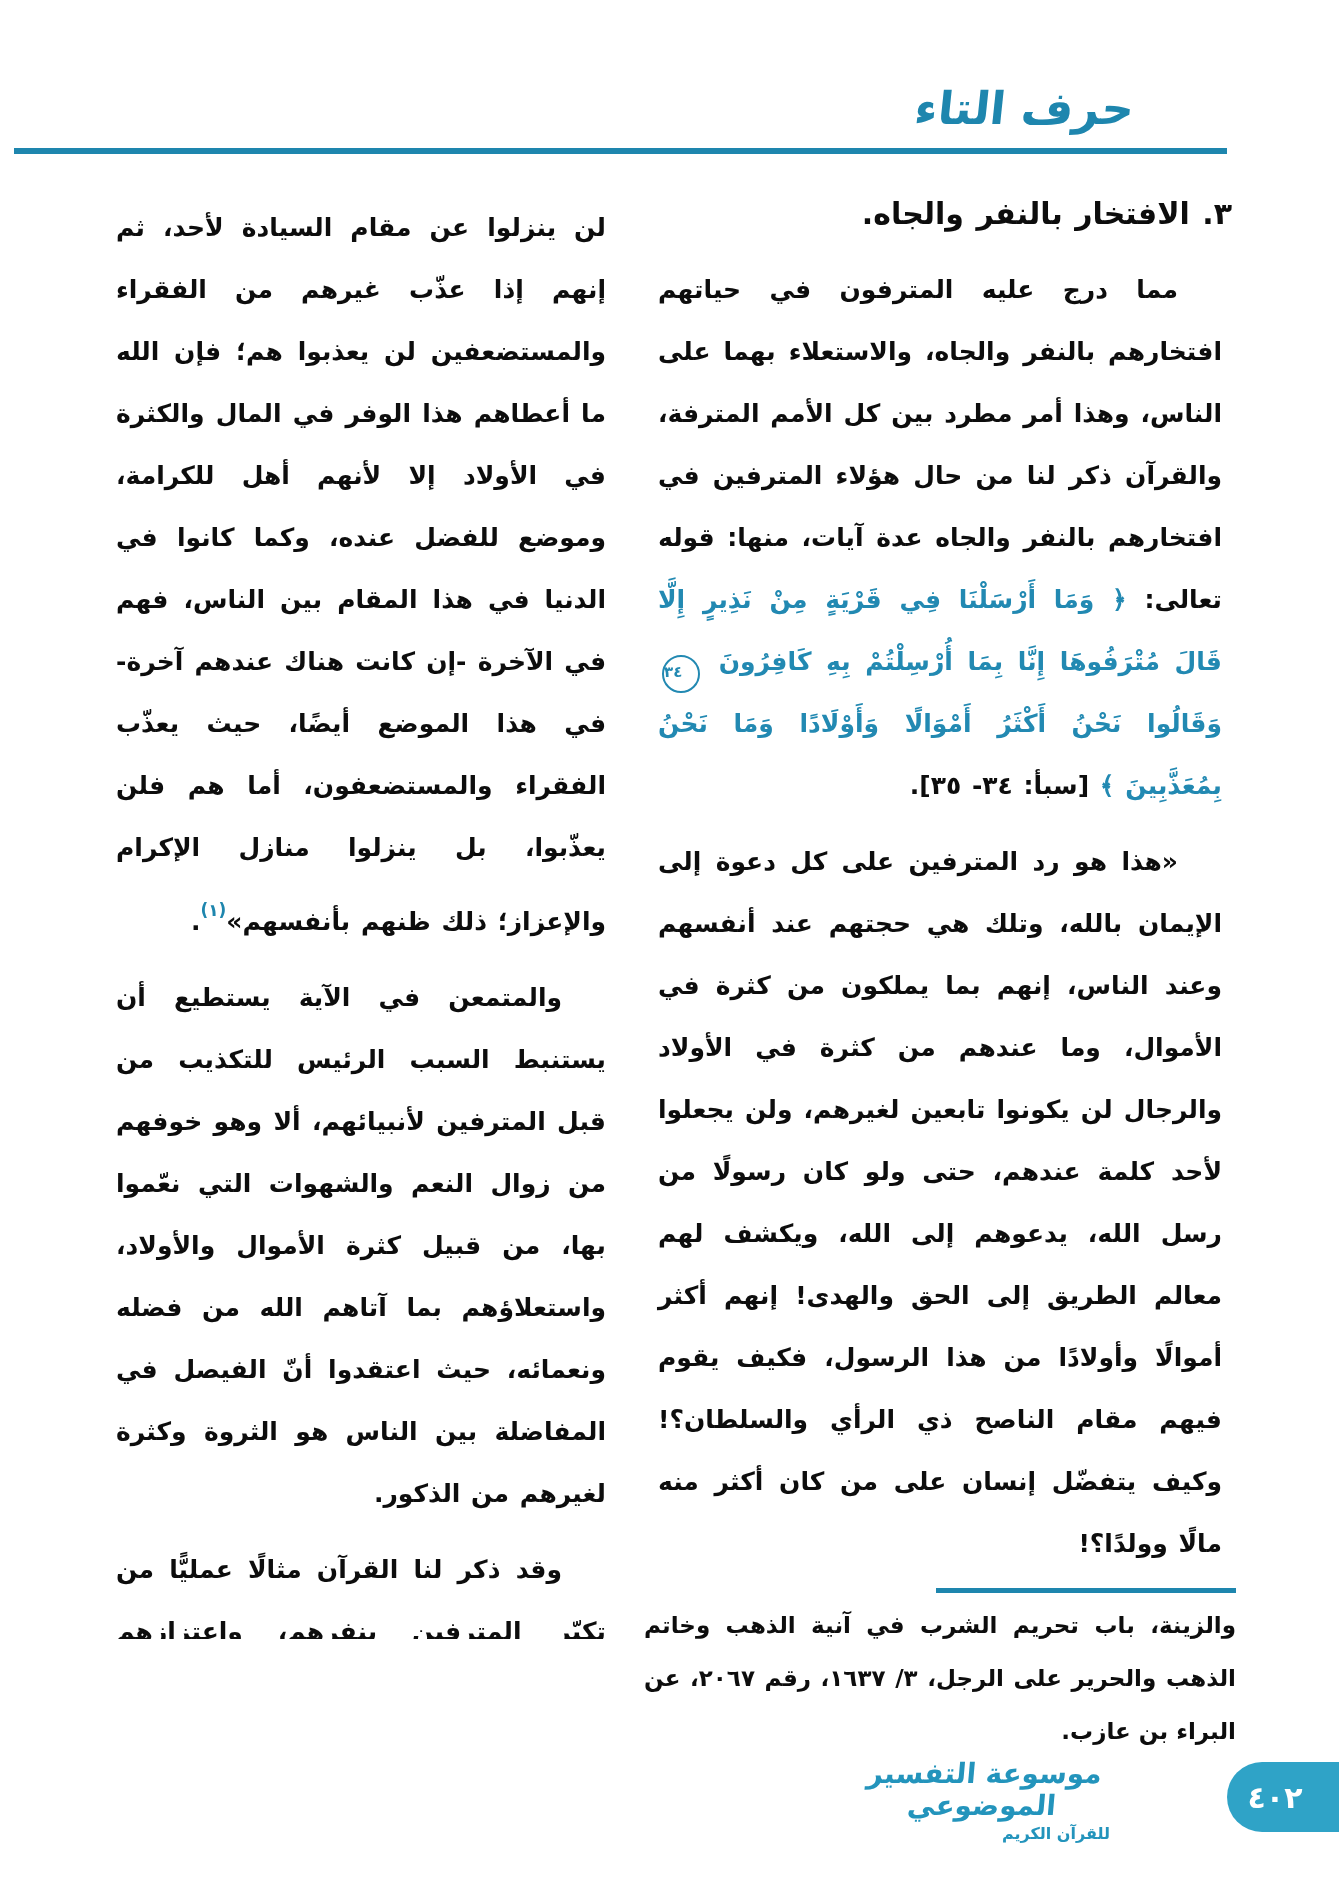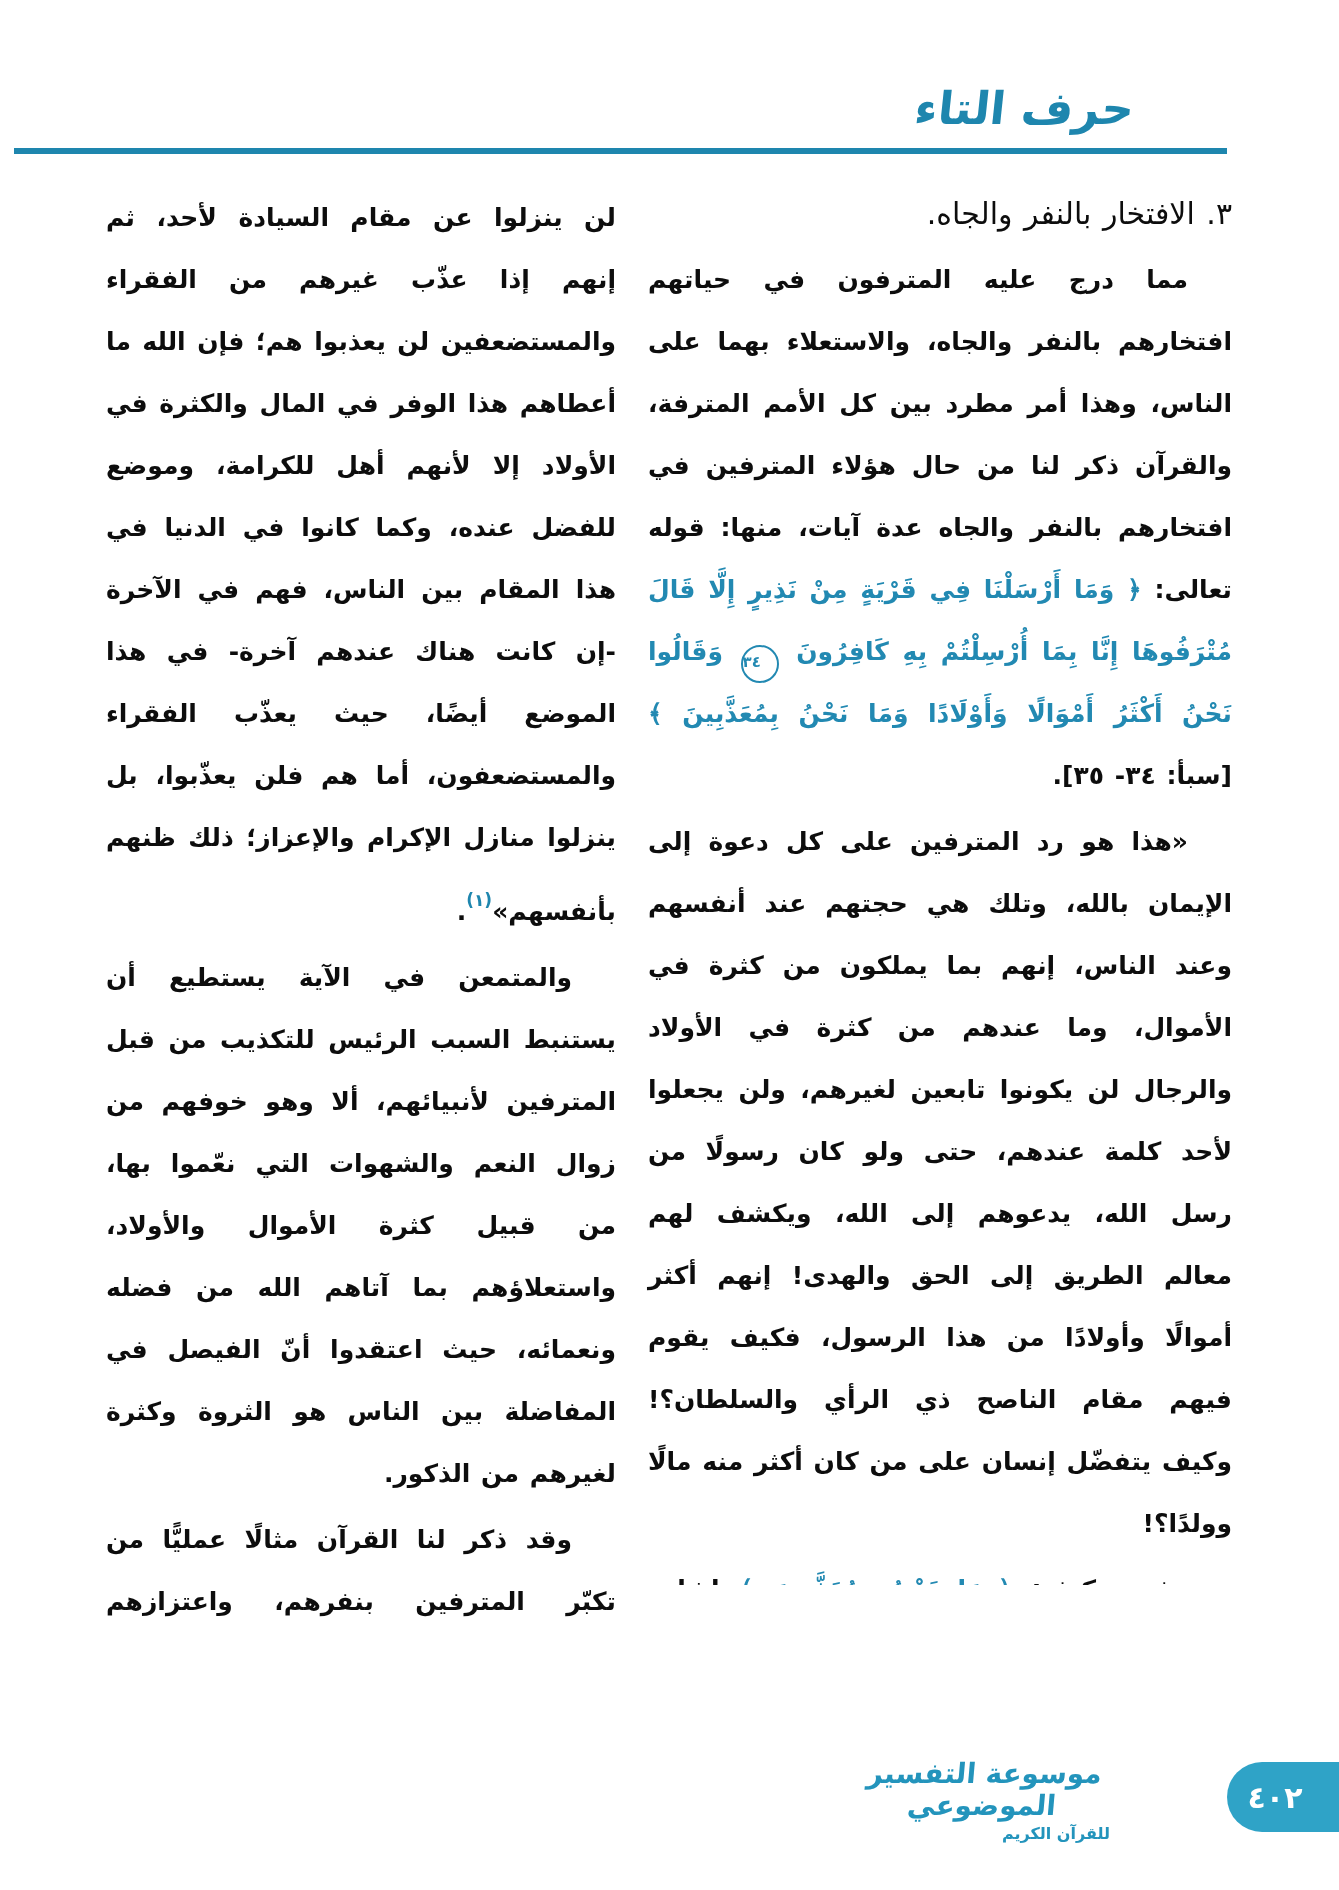--- a/index.html
+++ b/index.html
@@ -34,24 +34,24 @@
   }
   .col{
     position:absolute;top:183px;
     text-align:justify;
     font-size:25px;line-height:62px;font-weight:bold;
     word-spacing:2px;
     overflow:hidden;
   }
   .col-right{left:644px;width:592px;height:1402px;}
   .col-left{left:102px;width:518px;height:1456px;}
-  .col p{margin:4px;text-indent:44px;}
+  .col p{margin:14px;text-indent:44px;}
   .col p.no-indent{text-indent:0;}
   .section-heading{
-    font-size:30px;font-weight:normal;
+    font-size:30px;font-weight:bold;
     margin:0;line-height:62px;text-indent:4px;
   }
   .verse{color:var(--verse);}
   .ayah{
     display:inline-block;width:34px;height:34px;line-height:31px;
     border:2px solid var(--verse);border-radius:50%;
     box-shadow:0 0 0 1px #ffffff inset;
     color:var(--verse);font-size:15px;font-weight:bold;
     text-align:left;text-indent:0;
     vertical-align:-7px;margin:0 4px;
@@ -96,20 +96,24 @@
   <div class="chapter-title">حرف التاء</div>
   <div class="header-rule"></div>
 
   <div class="col col-right">
     <h2 class="section-heading">٣. الافتخار بالنفر والجاه.</h2>
     <p><span>مما درج عليه المترفون في حياتهم افتخارهم بالنفر والجاه، والاستعلاء بهما على الناس، وهذا أمر مطرد بين كل الأمم المترفة، والقرآن ذكر لنا من حال هؤلاء المترفين في افتخارهم بالنفر والجاه عدة آيات، منها: قوله تعالى: </span><span class="verse">﴿ وَمَا أَرْسَلْنَا فِي قَرْيَةٍ مِنْ نَذِيرٍ إِلَّا قَالَ مُتْرَفُوهَا إِنَّا بِمَا أُرْسِلْتُمْ بِهِ كَافِرُونَ </span><span class="ayah">٣٤</span><span class="verse"> وَقَالُوا نَحْنُ أَكْثَرُ أَمْوَالًا وَأَوْلَادًا وَمَا نَحْنُ بِمُعَذَّبِينَ ﴾ </span><span>[سبأ: ٣٤- ٣٥].</span></p>
     <p>«هذا هو رد المترفين على كل دعوة إلى الإيمان بالله، وتلك هي حجتهم عند أنفسهم وعند الناس، إنهم بما يملكون من كثرة في الأموال، وما عندهم من كثرة في الأولاد والرجال لن يكونوا تابعين لغيرهم، ولن يجعلوا لأحد كلمة عندهم، حتى ولو كان رسولًا من رسل الله، يدعوهم إلى الله، ويكشف لهم معالم الطريق إلى الحق والهدى! إنهم أكثر أموالًا وأولادًا من هذا الرسول، فكيف يقوم فيهم مقام الناصح ذي الرأي والسلطان؟! وكيف يتفضّل إنسان على من كان أكثر منه مالًا وولدًا؟!</p>
     <p><span>وفي وكيف: </span><span class="verse">﴿وَمَا نَحْنُ بِمُعَذَّبِينَ ﴾</span><span> إشارة إلى أنهم بما لهم من كثرة في المال والأولاد،</span></p>
   </div>
 
+  <div class="footnote fn-right">
+    <div class="fn-sep"></div>
+    <p>والزينة، باب تحريم الشرب في آنية الذهب وخاتم الذهب والحرير على الرجل، ٣/ ١٦٣٧، رقم ٢٠٦٧، عن البراء بن عازب.</p>
+  </div>
 
   <div class="col col-left">
     <p class="no-indent"><span>لن ينزلوا عن مقام السيادة لأحد، ثم إنهم إذا عذّب غيرهم من الفقراء والمستضعفين لن يعذبوا هم؛ فإن الله ما أعطاهم هذا الوفر في المال والكثرة في الأولاد إلا لأنهم أهل للكرامة، وموضع للفضل عنده، وكما كانوا في الدنيا في هذا المقام بين الناس، فهم في الآخرة -إن كانت هناك عندهم آخرة- في هذا الموضع أيضًا، حيث يعذّب الفقراء والمستضعفون، أما هم فلن يعذّبوا، بل ينزلوا منازل الإكرام والإعزاز؛ ذلك ظنهم بأنفسهم»</span><span class="sup-ref">(١)</span><span>.</span></p>
     <p>والمتمعن في الآية يستطيع أن يستنبط السبب الرئيس للتكذيب من قبل المترفين لأنبيائهم، ألا وهو خوفهم من زوال النعم والشهوات التي نعّموا بها، من قبيل كثرة الأموال والأولاد، واستعلاؤهم بما آتاهم الله من فضله ونعمائه، حيث اعتقدوا أنّ الفيصل في المفاضلة بين الناس هو الثروة وكثرة لغيرهم من الذكور.</p>
     <p><span>وقد ذكر لنا القرآن مثالًا عمليًّا من تكبّر المترفين بنفرهم، واعتزازهم بأولادهم في قصة صاحب الجنتين، حيث قال: </span><span class="verse">﴿وَاضْرِبْ لَهُمْ مَثَلًا رَجُلَيْنِ جَعَلْنَا لِأَحَدِهِمَا جَنَّتَيْنِ مِنْ أَعْنَابٍ وَحَفَفْنَاهُمَا بِنَخْلٍ وَجَعَلْنَا بَيْنَهُمَا زَرْعًا </span></p>
   </div>
 
 
   <div class="logo">
     <div class="logo-title">موسوعة التفسير الموضوعي</div>

